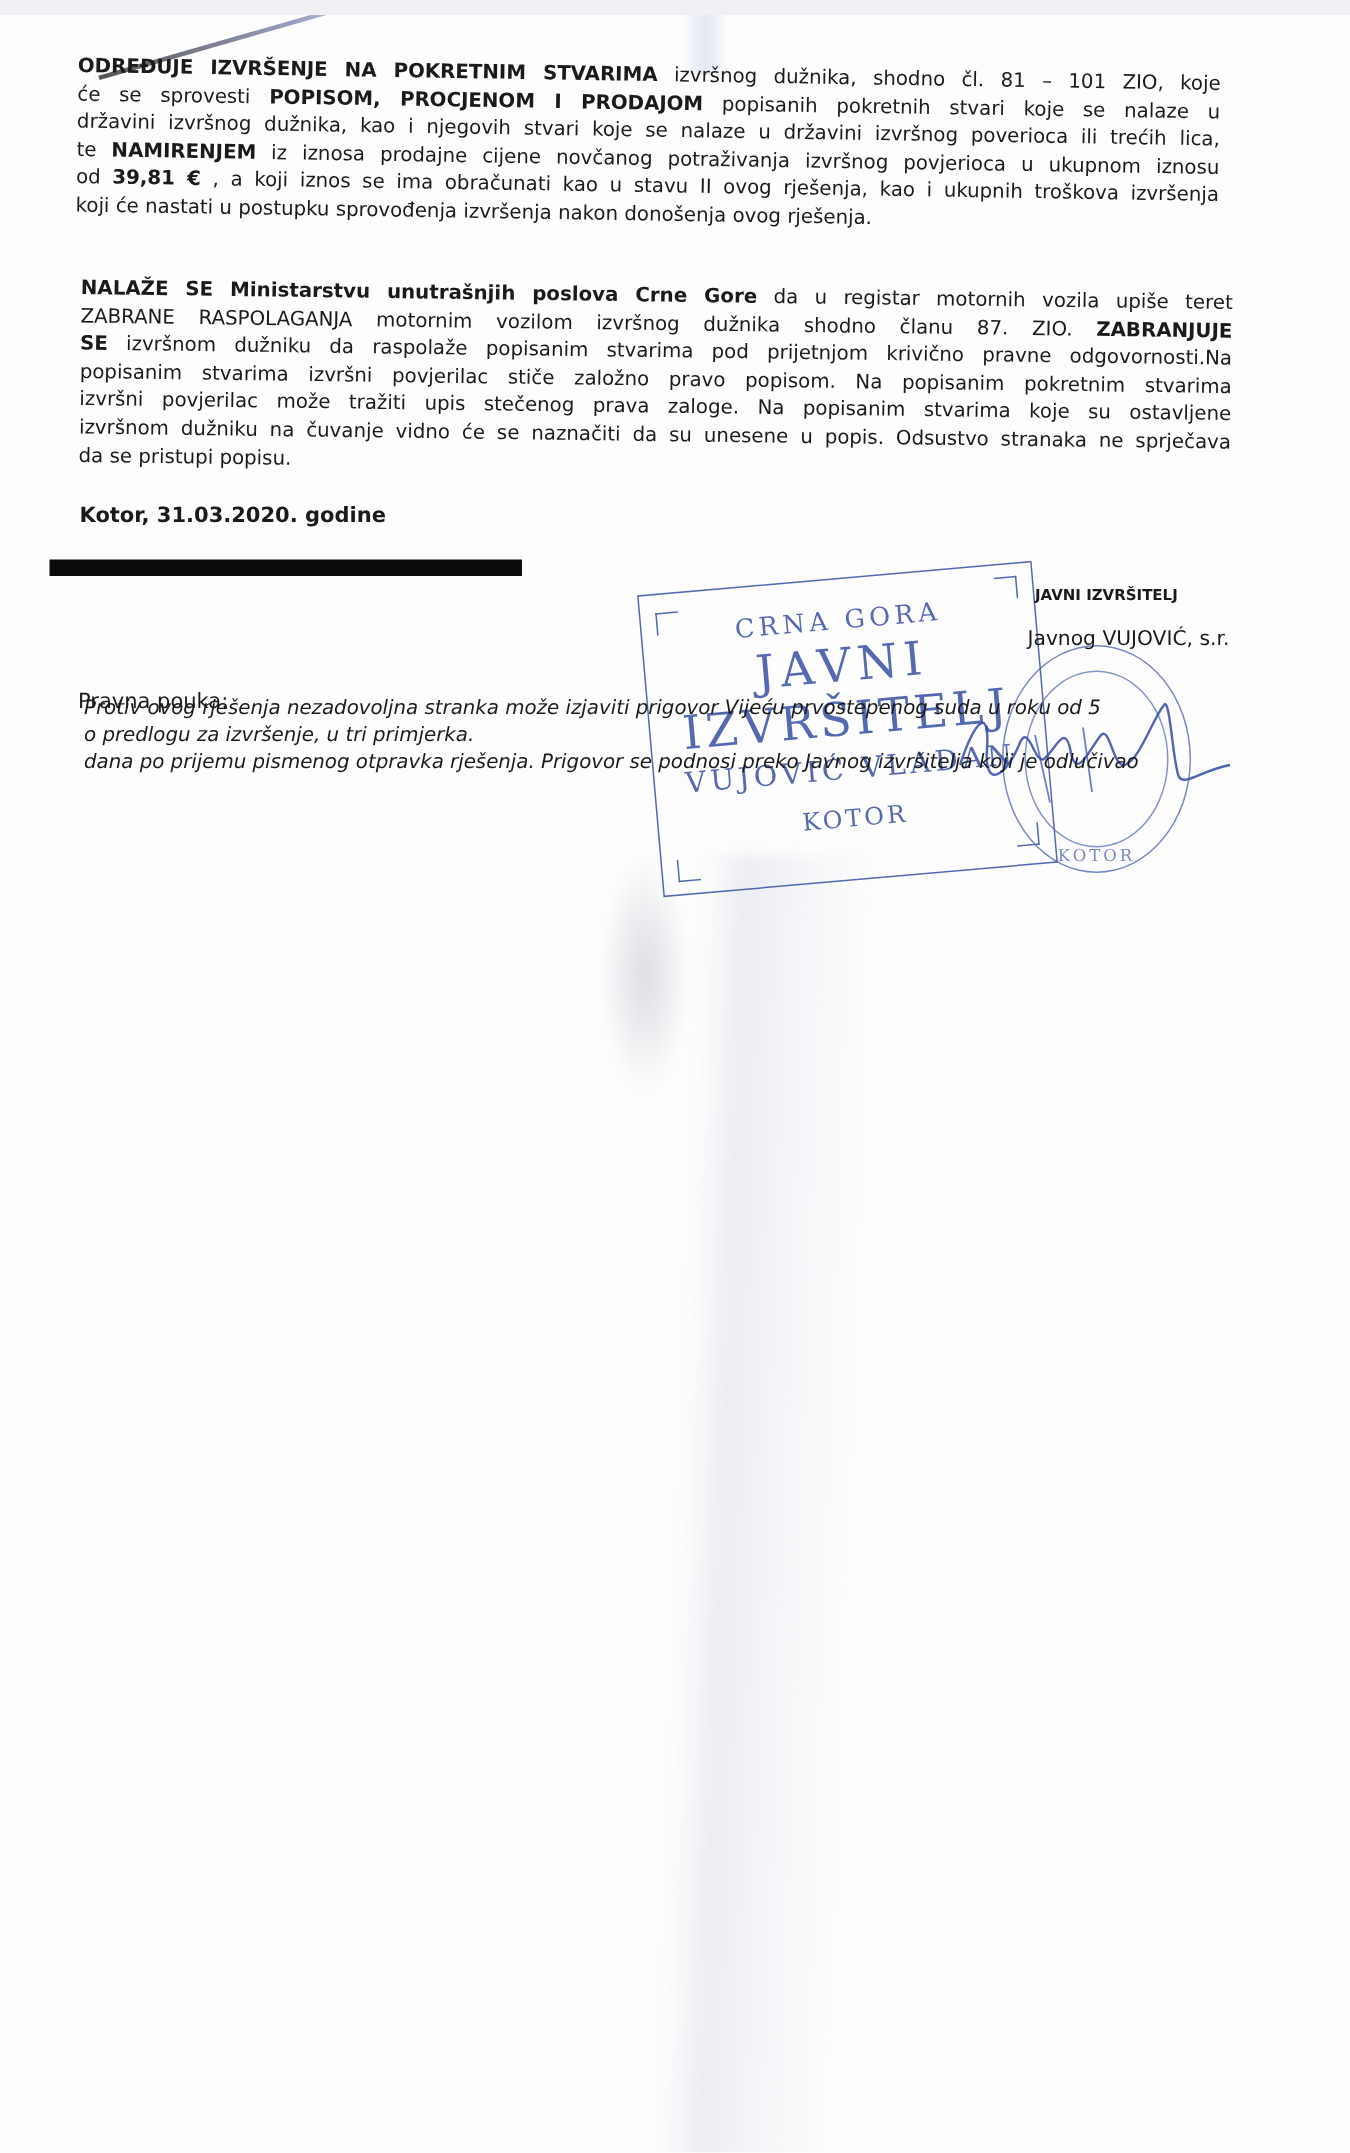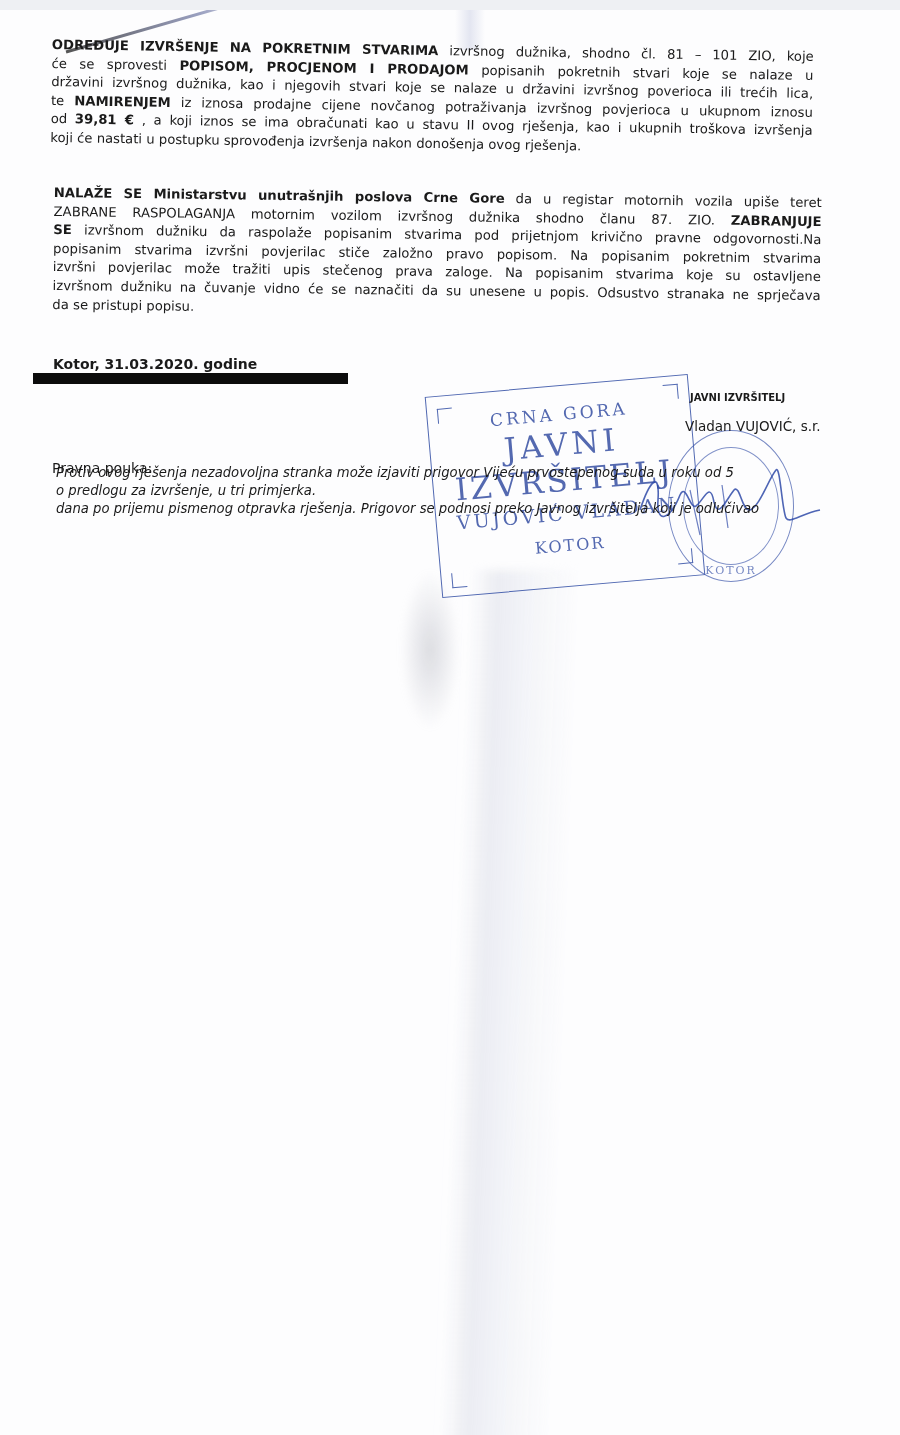--- a/index.html
+++ b/index.html
@@ -44,21 +44,21 @@
     position: absolute; font-size: 13.2px; line-height: 18.6px; text-align: justify;
   }
   .para b { font-weight: bold; }
   .p1 { left: 52px; top: 36px; width: 762px; transform: rotate(0.9deg); transform-origin: left top; }
   .p2 { left: 54px; top: 184px; width: 768px; transform: rotate(0.75deg); transform-origin: left top; }
   .line { display: block; white-space: nowrap; }
   .justify { text-align: justify; text-align-last: justify; white-space: normal; }
 
   .date {
     position: absolute; left: 53px; top: 336px;
-    font-size: 14px; font-weight: bold; margin-top: 20px;
+    font-size: 14px; font-weight: bold;
   }
   .redact {
     position: absolute; left: 33px; top: 373px; width: 315px; height: 11px;
     background: #0c0c0c;
   }
   .signer-title {
     position: absolute; left: 690px; top: 392px; font-size: 10px; font-weight: bold;
   }
   .signer-name {
     position: absolute; left: 685px; top: 418px; font-size: 13.5px;
@@ -149,21 +149,21 @@
     <div class="s-l4">VUJOVIĆ VLADAN</div>
     <div class="s-l5">KOTOR</div>
   </div>
 
   <div class="stamp-round">
     <div class="inner"></div>
     <div class="rtxt">KOTOR</div>
   </div>
 
   <div class="signer-title">JAVNI IZVRŠITELJ</div>
-  <div class="signer-name">Vladan VUJOVIĆ, s.r.</div>
+  <div class="signer-name">Javnog VUJOVIĆ, s.r.</div>
 
   <svg class="signature" viewBox="0 0 200 120">
     <path d="M10,70 C20,40 30,30 28,60 C26,85 40,80 50,55 C56,42 60,70 66,66 C74,60 80,40 84,62 C88,80 96,60 104,50 C110,44 112,72 120,70 C130,66 138,40 146,30 C150,24 152,70 156,78 C160,84 170,74 190,70" fill="none" stroke="#2f4aa8" stroke-width="1.6" opacity="0.85"></path>
     <path d="M60,50 L70,95 M92,45 L98,88" fill="none" stroke="#2f4aa8" stroke-width="1.2" opacity="0.7"></path>
   </svg>
 
   <div class="pouka-title">Pravna pouka:</div>
   <div class="pouka">
     <span class="line">Protiv ovog rješenja nezadovoljna stranka može izjaviti prigovor Vijeću prvostepenog suda u roku od 5</span>
     <span class="line">o predlogu za izvršenje, u tri primjerka.</span>

